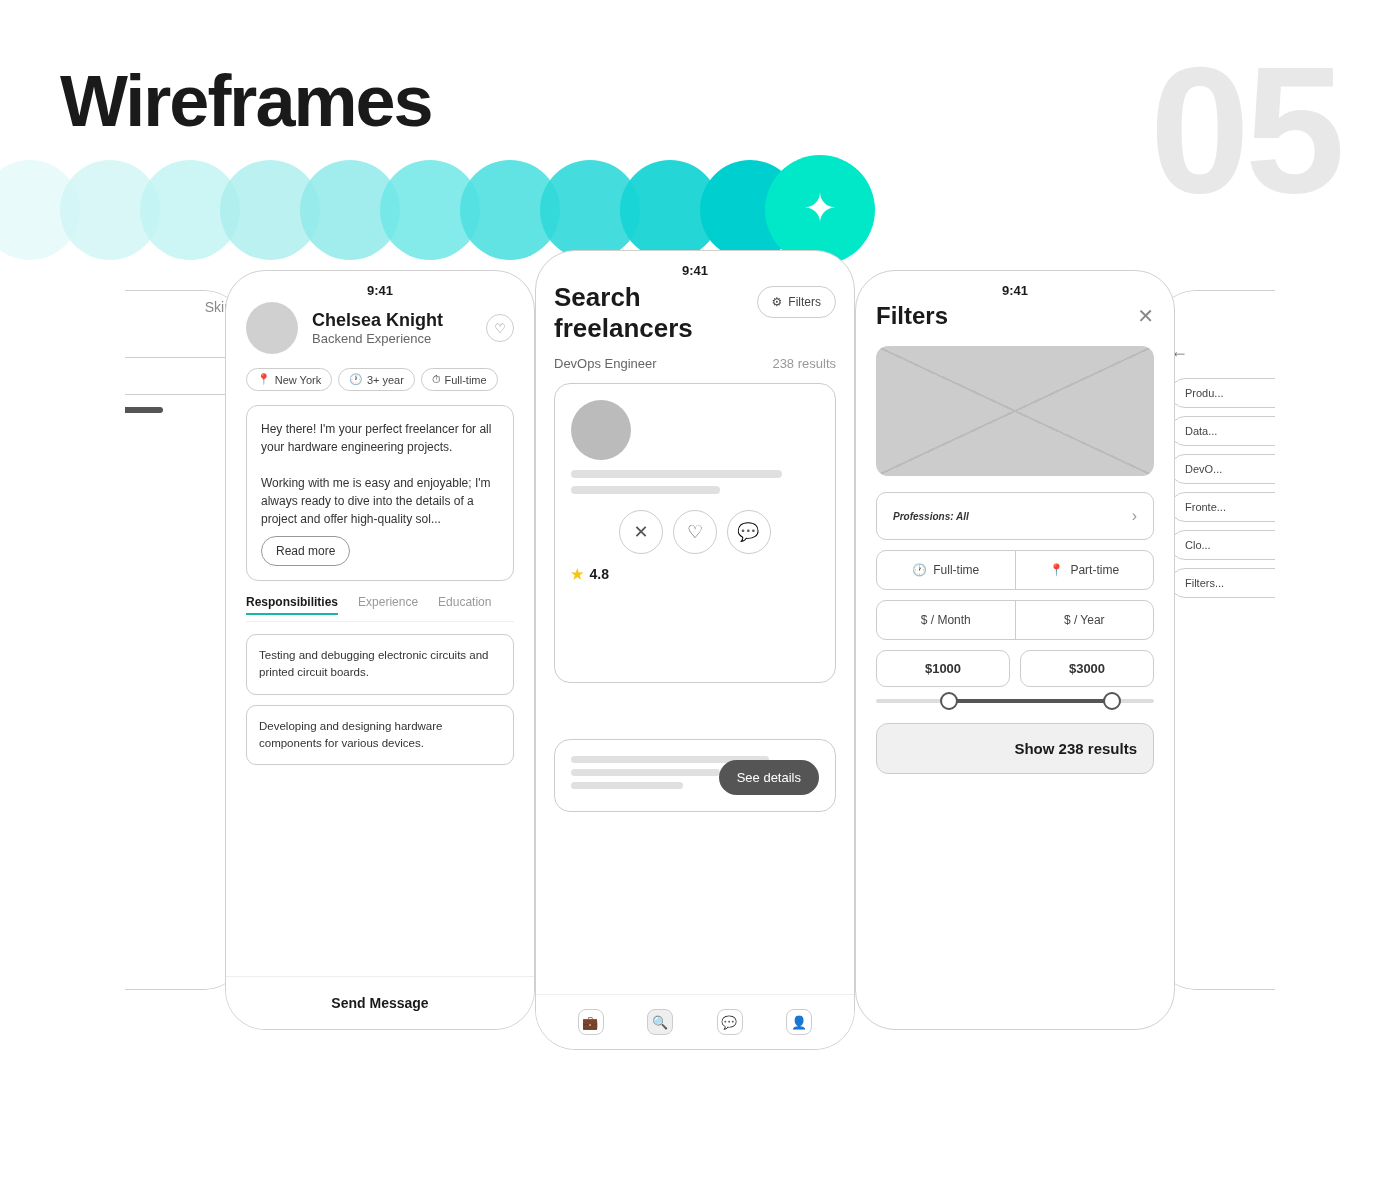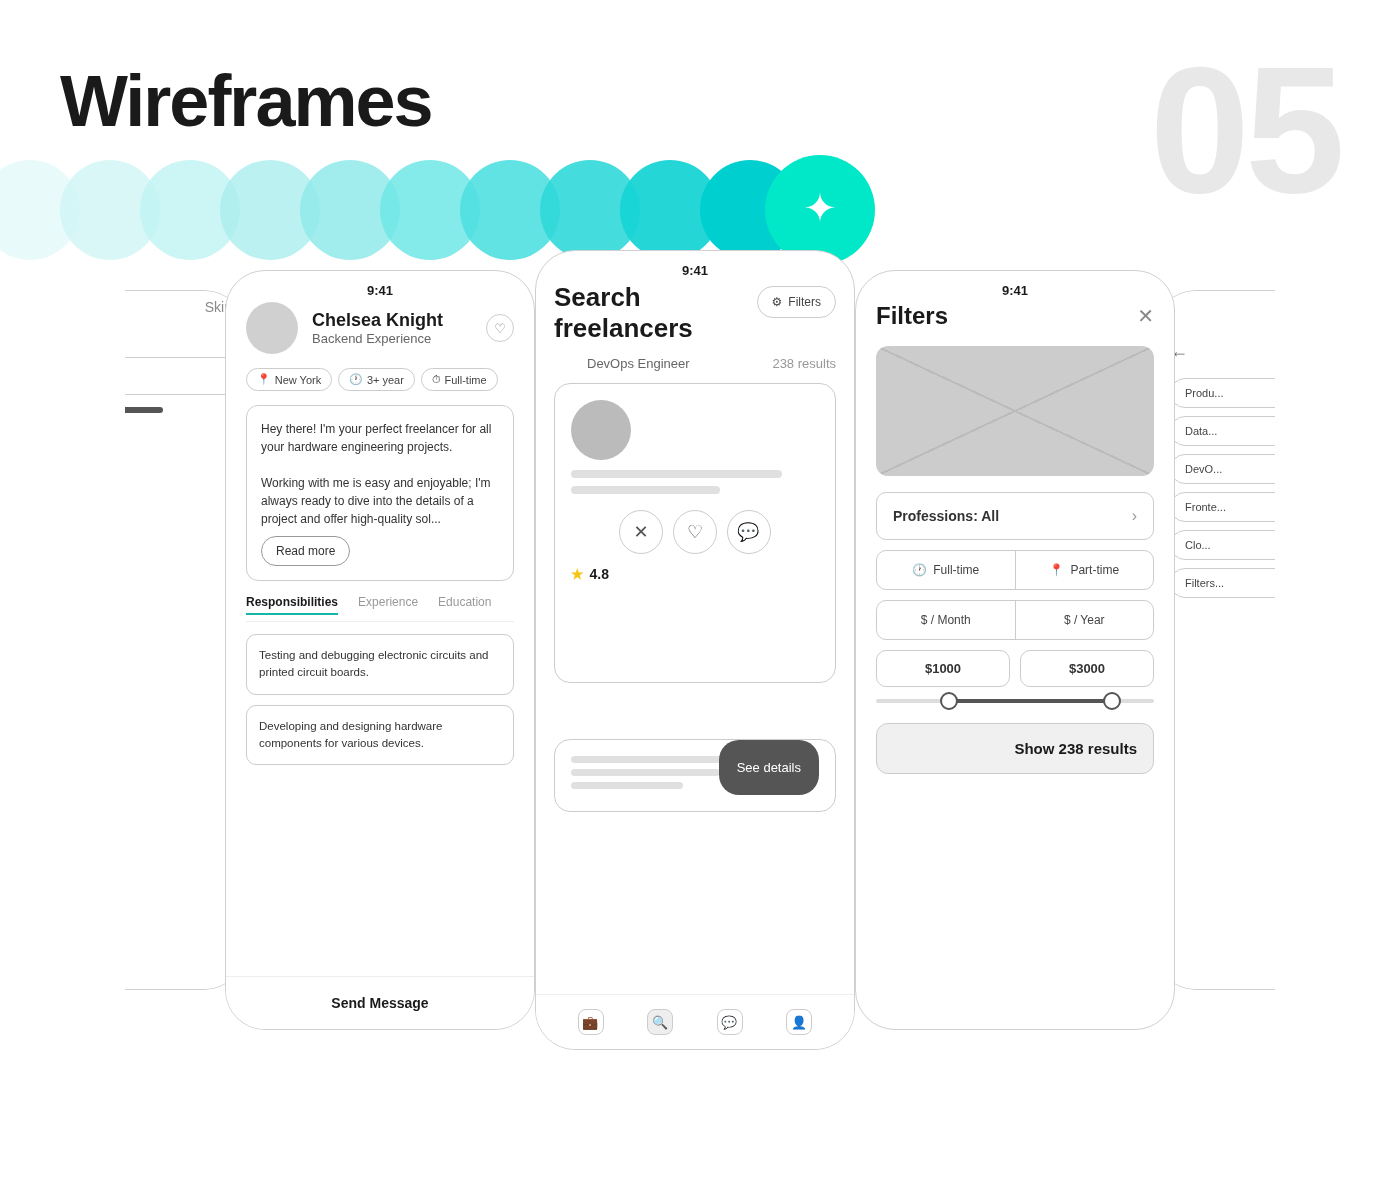--- a/index.html
+++ b/index.html
@@ -256,21 +256,20 @@
       cursor: pointer;
       margin-top: 4px;
     }
 
     .search-subtitle {
       font-size: 13px;
       color: #666;
       margin-bottom: 12px;
       display: flex;
       justify-content: space-between;
-      margin-left: 33px;
     }
 
     .search-results-count {
       font-size: 13px;
       color: #999;
     }
 
     
     .card-stack {
       position: relative;
@@ -383,21 +382,21 @@
       margin-bottom: 6px;
     }
 
     .see-details-btn {
       position: absolute;
       right: 16px;
       bottom: 16px;
       background: #555;
       color: #fff;
       border-radius: 20px;
-      padding: 20px 18px;
+      padding: 10px 18px;
       font-size: 13px;
       cursor: pointer;
       font-weight: 500;
     }
 
     
     .bottom-nav {
       position: absolute;
       bottom: 0;
       left: 0;
@@ -512,23 +511,24 @@
       align-items: center;
       justify-content: space-between;
       border: 1.5px solid #ccc;
       border-radius: 10px;
       padding: 14px 16px;
       margin-bottom: 10px;
       cursor: pointer;
     }
 
     .professions-label {
-      font-size: 14px;
+      font-size: 10px;
       color: #333;
       font-weight: 600;
+      font-style: italic;
     }
 
     .chevron-right {
       font-size: 16px;
       color: #999;
     }
 
     .salary-inputs {
       display: flex;
       gap: 10px;

